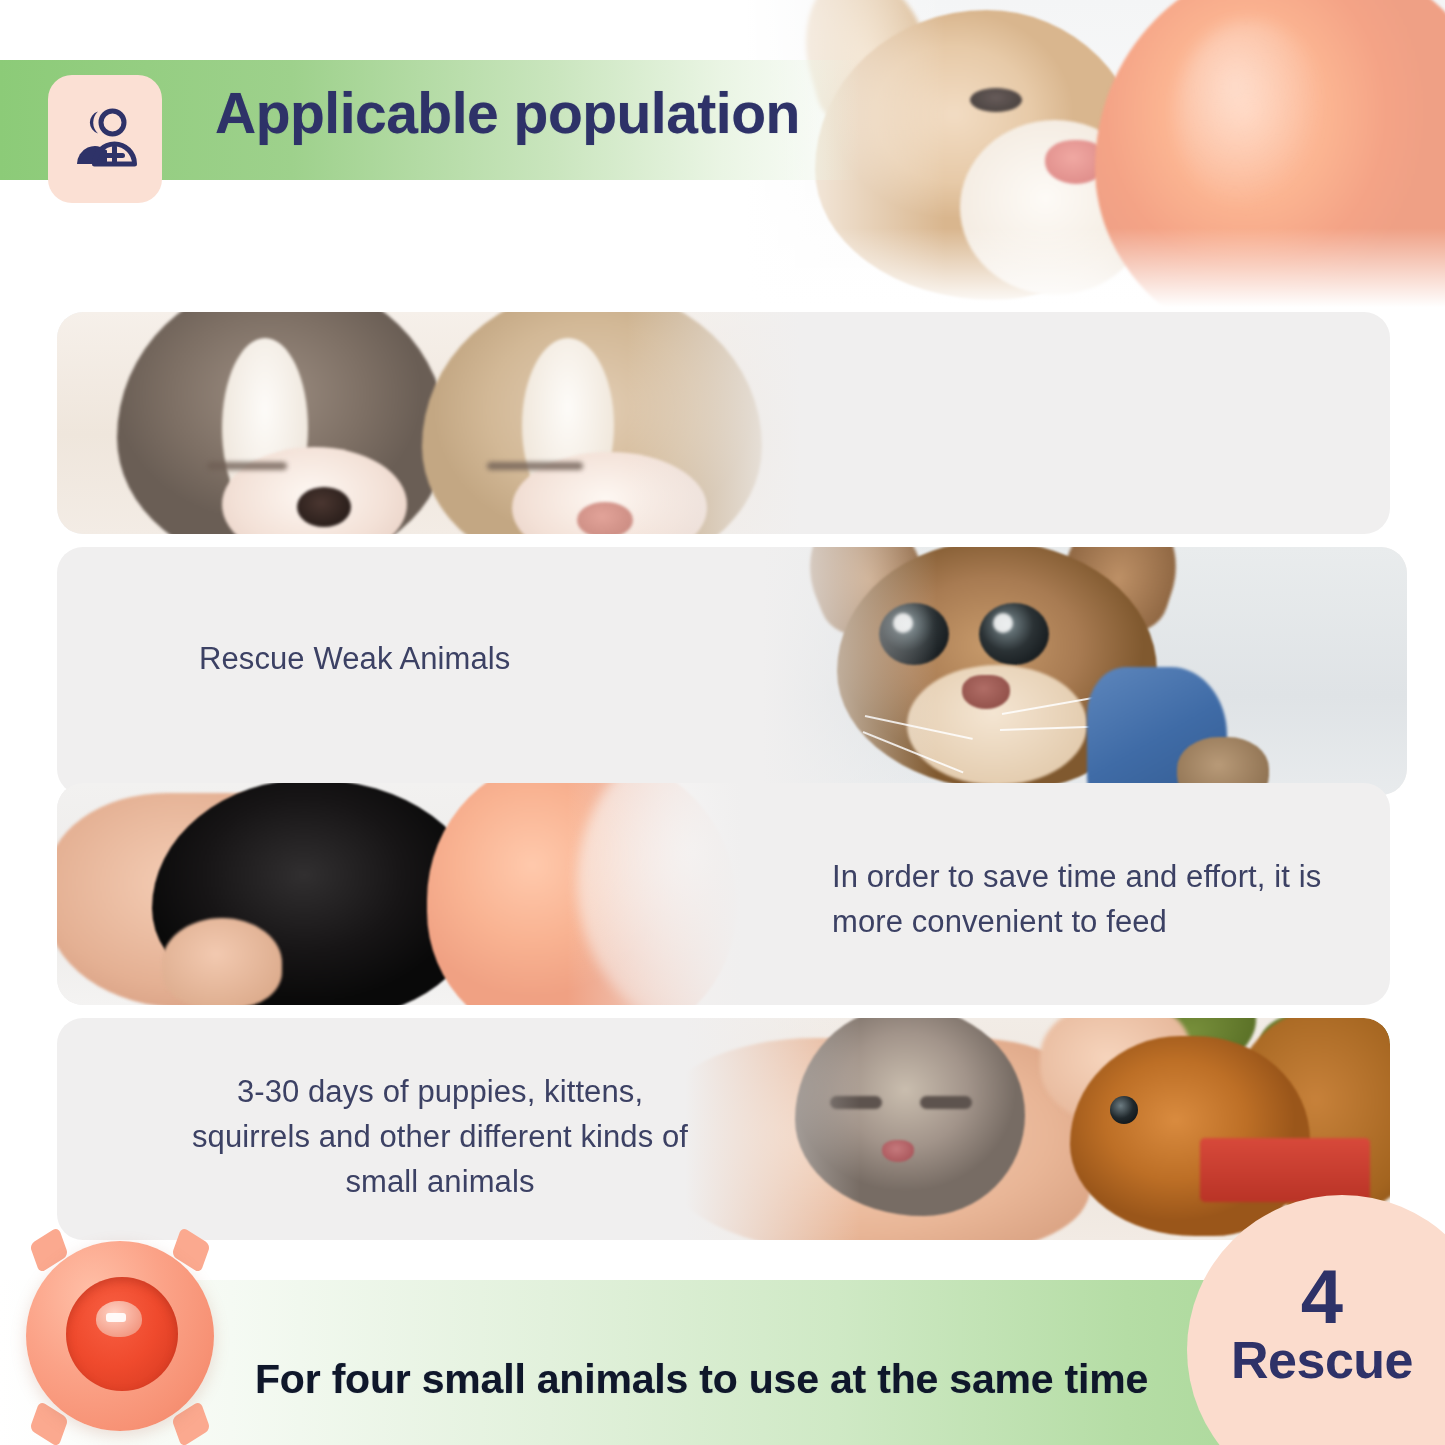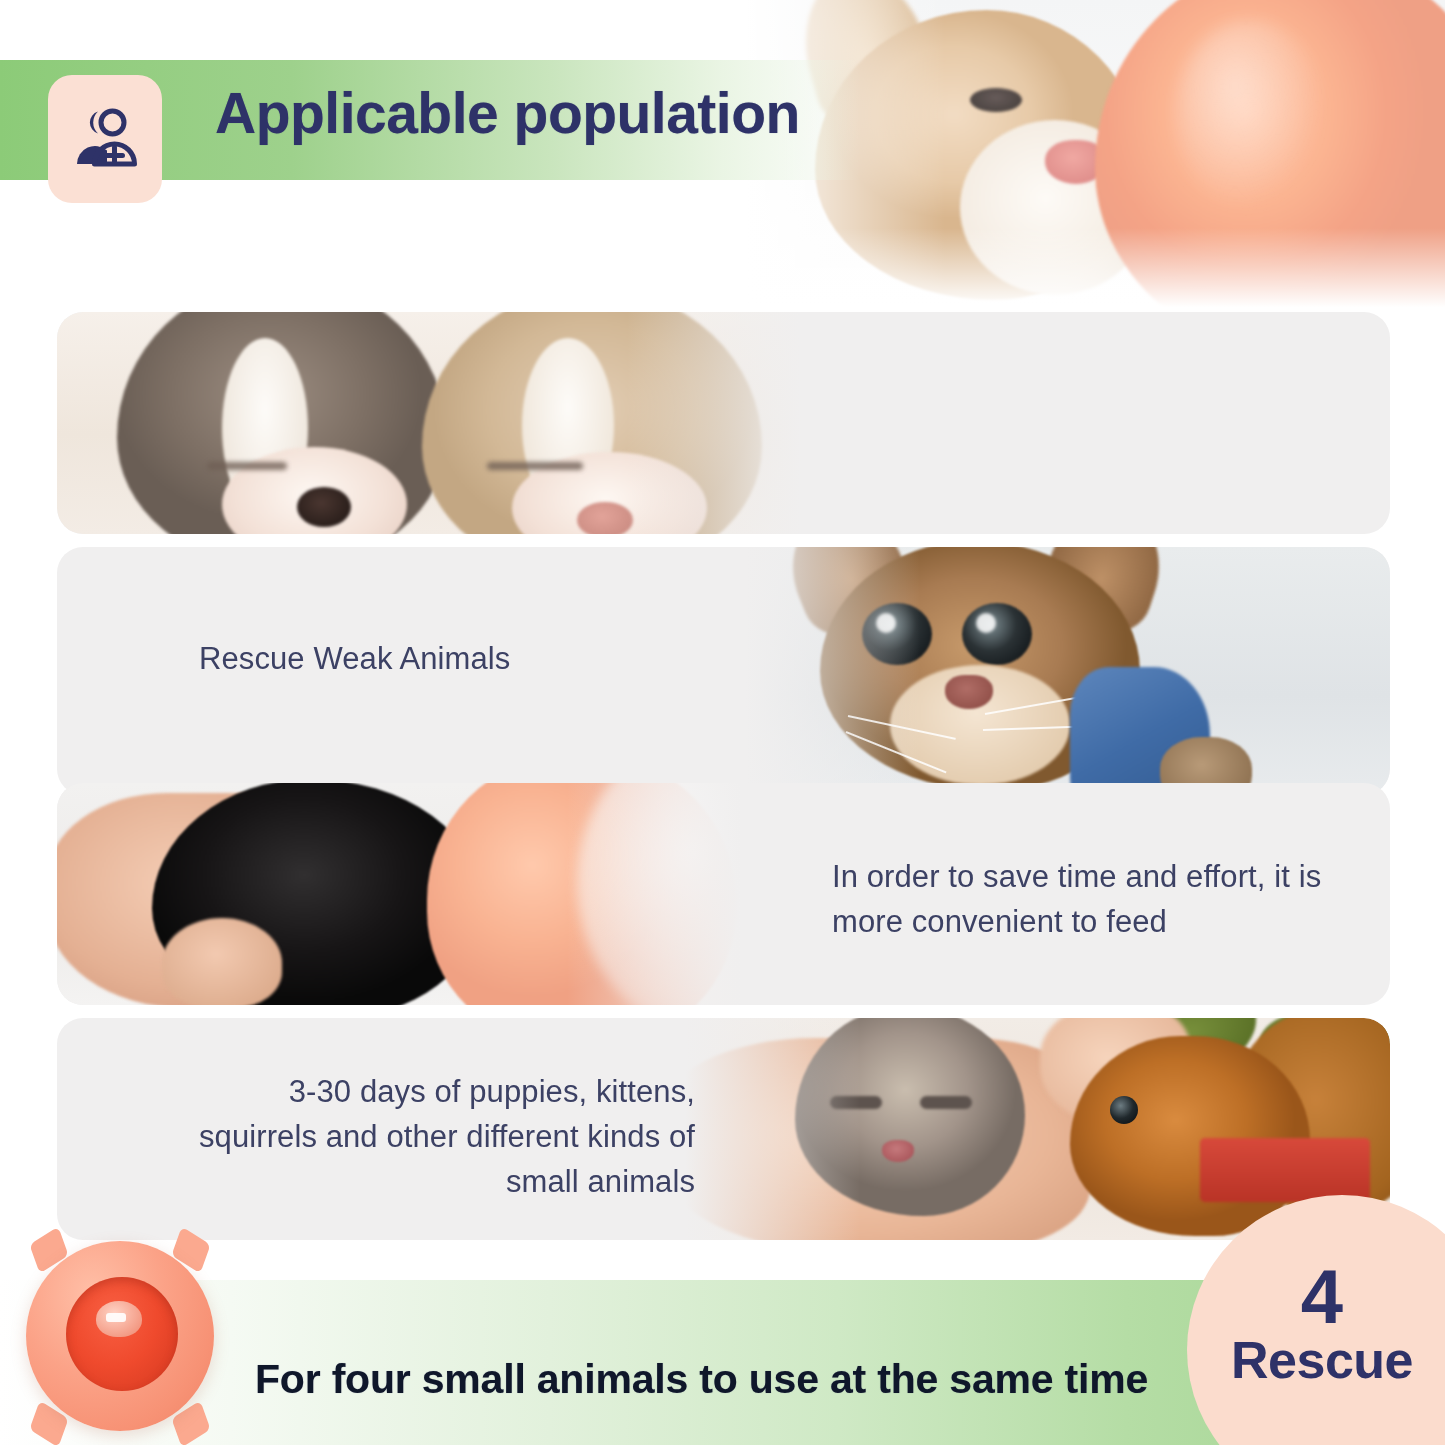--- a/index.html
+++ b/index.html
@@ -169,33 +169,33 @@
     font-weight: normal;
     letter-spacing: .1px;
   }
 
   
   #card1 { left: 57px; top: 312px; width: 1333px; height: 222px; }
   #card1 .photo { left: 0; width: 760px; border-radius: 26px 0 0 26px; }
   #card1 .caption { left: 772px; top: 75px; width: 560px; }
 
   
-  #card2 { left: 57px; top: 547px; width: 1333px; height: 248px; }
+  #card2 { left: 57px; top: 547px; width: 1333px; height: 248px; padding-left: 17px; }
   #card2 .photo { right: 0; width: 660px; border-radius: 0 26px 26px 0; }
   #card2 .caption { left: 142px; top: 90px; width: 520px; }
 
   
   #card3 { left: 57px; top: 783px; width: 1333px; height: 222px; }
   #card3 .photo { left: 0; width: 700px; border-radius: 26px 0 0 26px; }
   #card3 .caption { left: 775px; top: 72px; width: 560px; }
 
   
   #card4 { left: 57px; top: 1018px; width: 1333px; height: 222px; }
   #card4 .photo { right: 0; width: 720px; border-radius: 0 26px 26px 0; }
-  #card4 .caption { left: 128px; top: 52px; width: 510px; text-align: right; }
+  #card4 .caption { left: 128px; top: 52px; width: 510px; text-align: center; }
 
   
   .photo .edgefade-r {
     position:absolute; right:0; top:0; width:190px; height:100%;
     background: linear-gradient(90deg, rgba(240,239,239,0) 0%, #f0efef 92%);
   }
   .photo .edgefade-l {
     position:absolute; left:0; top:0; width:190px; height:100%;
     background: linear-gradient(270deg, rgba(240,239,239,0) 0%, #f0efef 92%);
   }

